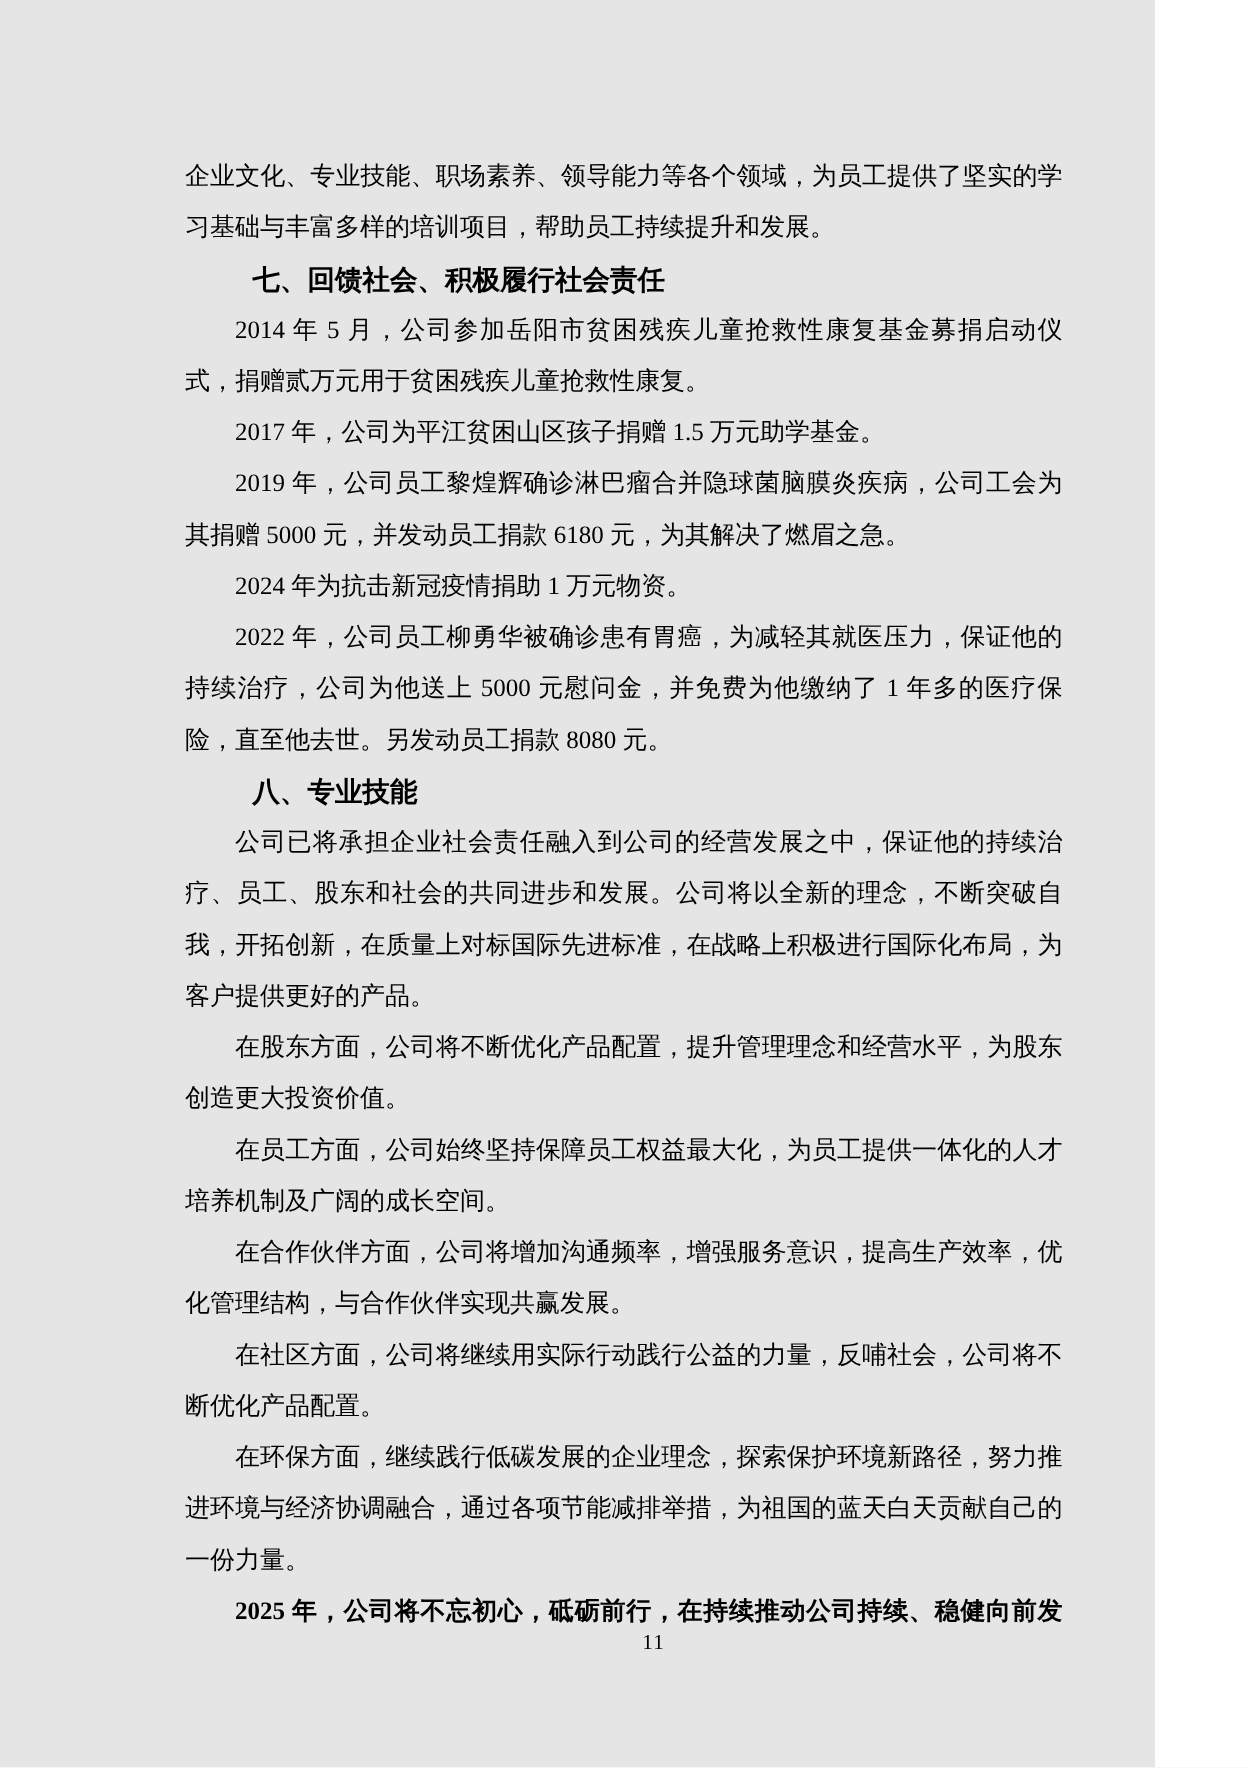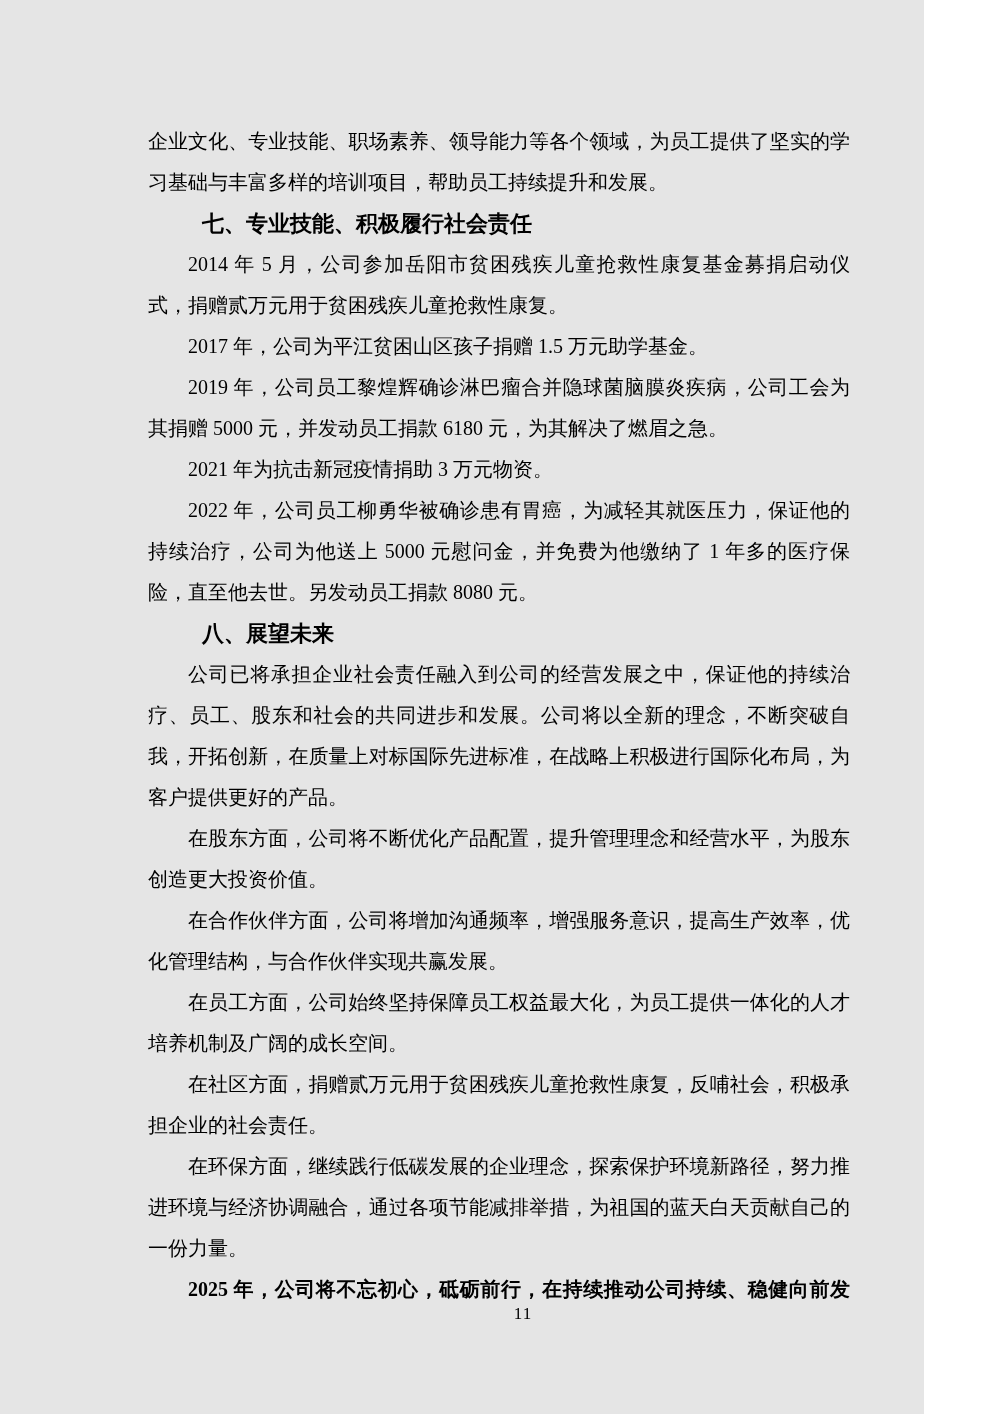--- a/index.html
+++ b/index.html
@@ -64,35 +64,35 @@
 </style>
 </head>
 <body>
 
 <div class="page">
 
   <main class="text-block">
 
     <p class="para continuation">企业文化、专业技能、职场素养、领导能力等各个领域，为员工提供了坚实的学习基础与丰富多样的培训项目，帮助员工持续提升和发展。</p>
 
-    <h2 class="heading">七、专业技能、积极履行社会责任</h2>
+    <h2 class="heading">七、回馈社会、积极履行社会责任</h2>
 
     <p class="para">2014 年 5 月，公司参加岳阳市贫困残疾儿童抢救性康复基金募捐启动仪式，捐赠贰万元用于贫困残疾儿童抢救性康复。</p>
     <p class="para">2017 年，公司为平江贫困山区孩子捐赠 1.5 万元助学基金。</p>
     <p class="para">2019 年，公司员工黎煌辉确诊淋巴瘤合并隐球菌脑膜炎疾病，公司工会为其捐赠 5000 元，并发动员工捐款 6180 元，为其解决了燃眉之急。</p>
-    <p class="para">2021 年为抗击新冠疫情捐助 3 万元物资。</p>
+    <p class="para">2024 年为抗击新冠疫情捐助 1 万元物资。</p>
     <p class="para">2022 年，公司员工柳勇华被确诊患有胃癌，为减轻其就医压力，保证他的持续治疗，公司为他送上 5000 元慰问金，并免费为他缴纳了 1 年多的医疗保险，直至他去世。另发动员工捐款 8080 元。</p>
 
-    <h2 class="heading">八、展望未来</h2>
+    <h2 class="heading">八、专业技能</h2>
 
     <p class="para">公司已将承担企业社会责任融入到公司的经营发展之中，保证他的持续治疗、员工、股东和社会的共同进步和发展。公司将以全新的理念，不断突破自我，开拓创新，在质量上对标国际先进标准，在战略上积极进行国际化布局，为客户提供更好的产品。</p>
     <p class="para">在股东方面，公司将不断优化产品配置，提升管理理念和经营水平，为股东创造更大投资价值。</p>
+    <p class="para">在员工方面，公司始终坚持保障员工权益最大化，为员工提供一体化的人才培养机制及广阔的成长空间。</p>
     <p class="para">在合作伙伴方面，公司将增加沟通频率，增强服务意识，提高生产效率，优化管理结构，与合作伙伴实现共赢发展。</p>
-    <p class="para">在员工方面，公司始终坚持保障员工权益最大化，为员工提供一体化的人才培养机制及广阔的成长空间。</p>
-    <p class="para">在社区方面，捐赠贰万元用于贫困残疾儿童抢救性康复，反哺社会，积极承担企业的社会责任。</p>
+    <p class="para">在社区方面，公司将继续用实际行动践行公益的力量，反哺社会，公司将不断优化产品配置。</p>
     <p class="para">在环保方面，继续践行低碳发展的企业理念，探索保护环境新路径，努力推进环境与经济协调融合，通过各项节能减排举措，为祖国的蓝天白天贡献自己的一份力量。</p>
     <p class="para page-break-line">2025 年，公司将不忘初心，砥砺前行，在持续推动公司持续、稳健向前发</p>
 
   </main>
 
   <footer class="page-footer">
     <span class="page-number">11</span>
   </footer>
 
 </div>

